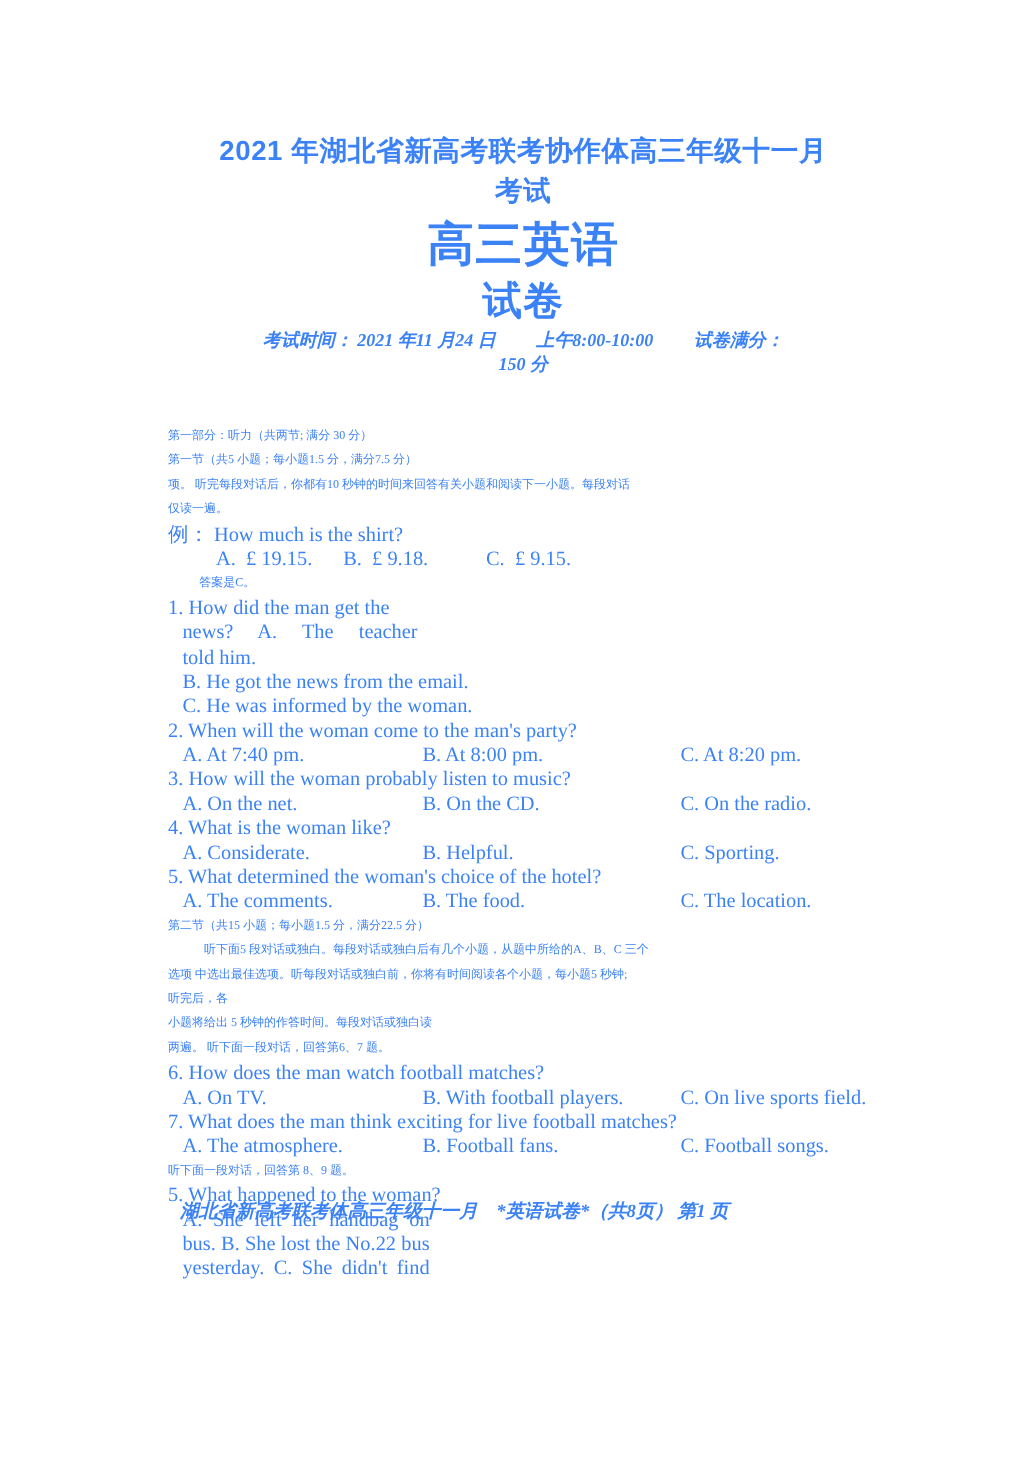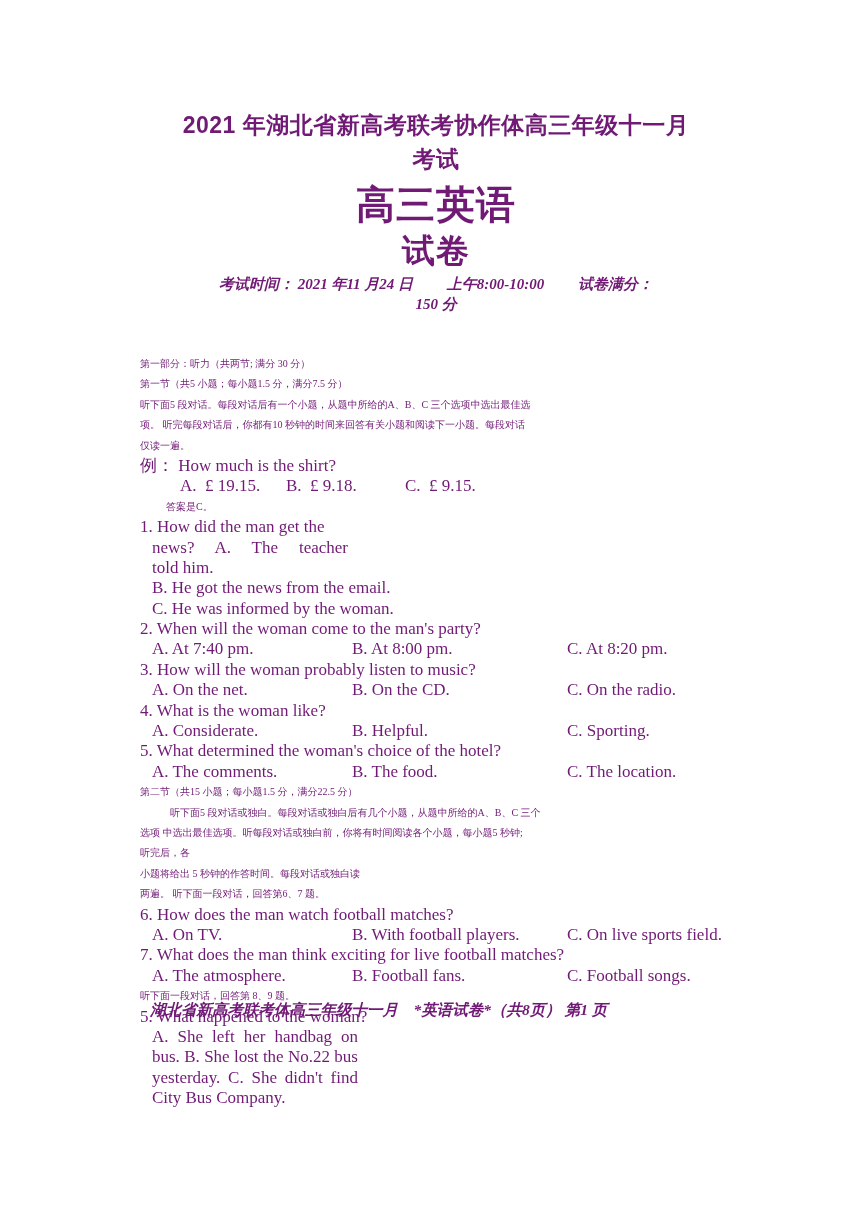--- a/index.html
+++ b/index.html
@@ -1,17 +1,17 @@
 <!DOCTYPE html>
 <html><head>
 <meta charset="utf-8">
 <style>
   html,body{margin:0;padding:0;background:#ffffff;}
   .page{position:relative;width:860px;height:1216px;background:#fff;overflow:hidden;
-        font-family:"Liberation Serif", serif;color:#701a75;}
+        font-family:"Liberation Serif", serif;color:#3b82f6;}
   .content{position:absolute;left:140px;top:108px;width:592px;}
   
   .titleL{font-family:"Liberation Sans", sans-serif;font-weight:bold;font-size:23px;
           line-height:34px;text-align:center;letter-spacing:0.5px;}
   .subject{font-family:"Liberation Sans", sans-serif;font-weight:600;font-size:39px;
            line-height:46px;text-align:center;margin-top:6px;letter-spacing:1px;}
   .paper{font-family:"Liberation Sans", sans-serif;font-weight:600;font-size:33px;
          line-height:46px;text-align:center;letter-spacing:1px;}
   .info{font-style:italic;font-weight:700;font-size:15px;line-height:20px;text-align:center;}
   .info span{display:inline-block;}
@@ -48,21 +48,20 @@
       <span>考试时间： 2021 年11 月24 日</span>
       <span class="g">上午8:00-10:00</span>
       <span class="g">试卷满分：</span>
     </div>
     <div class="info">150 分</div>
 
     <div class="body">
 
       <div class="line zh">第一部分：听力（共两节; 满分 30 分）</div>
       <div class="line zh">第一节（共5 小题；每小题1.5 分，满分7.5 分）</div>
-      <div class="line zh">听下面5 段对话。每段对话后有一个小题，从题中所给的A、B、C 三个选项中选出最佳选</div>
       <div class="line zh">项。 听完每段对话后，你都有10 秒钟的时间来回答有关小题和阅读下一小题。每段对话</div>
       <div class="line zh">仅读一遍。</div>
 
       <div class="line en">例： How much is the shirt?</div>
       <div class="line en optrow">
         <span class="exA">A.  £ 19.15.</span>
         <span class="exB">B.  £ 9.18.</span>
         <span class="exC">C.  £ 9.15.</span>
       </div>
       <div class="line zh ml26">答案是C。</div>
@@ -121,19 +120,18 @@
         <span class="oB">B. Football fans.</span>
         <span class="oC">C. Football songs.</span>
       </div>
 
       <div class="line zh">听下面一段对话，回答第 8、9 题。</div>
 
       <div class="line en">5. What happened to the woman?</div>
       <div class="line en jl w206 ml12">A. She left her handbag on the</div>
       <div class="line en jl w206 ml12">bus. B. She lost the No.22 bus</div>
       <div class="line en jl w206 ml12">yesterday. C. She didn't find</div>
-      <div class="line en ml12">City Bus Company.</div>
 
     </div>
   </div>
 
   <div class="footer">湖北省新高考联考体高三年级十一月　*英语试卷*（共8页） 第1 页</div>
 </div>
 
 </body></html>

